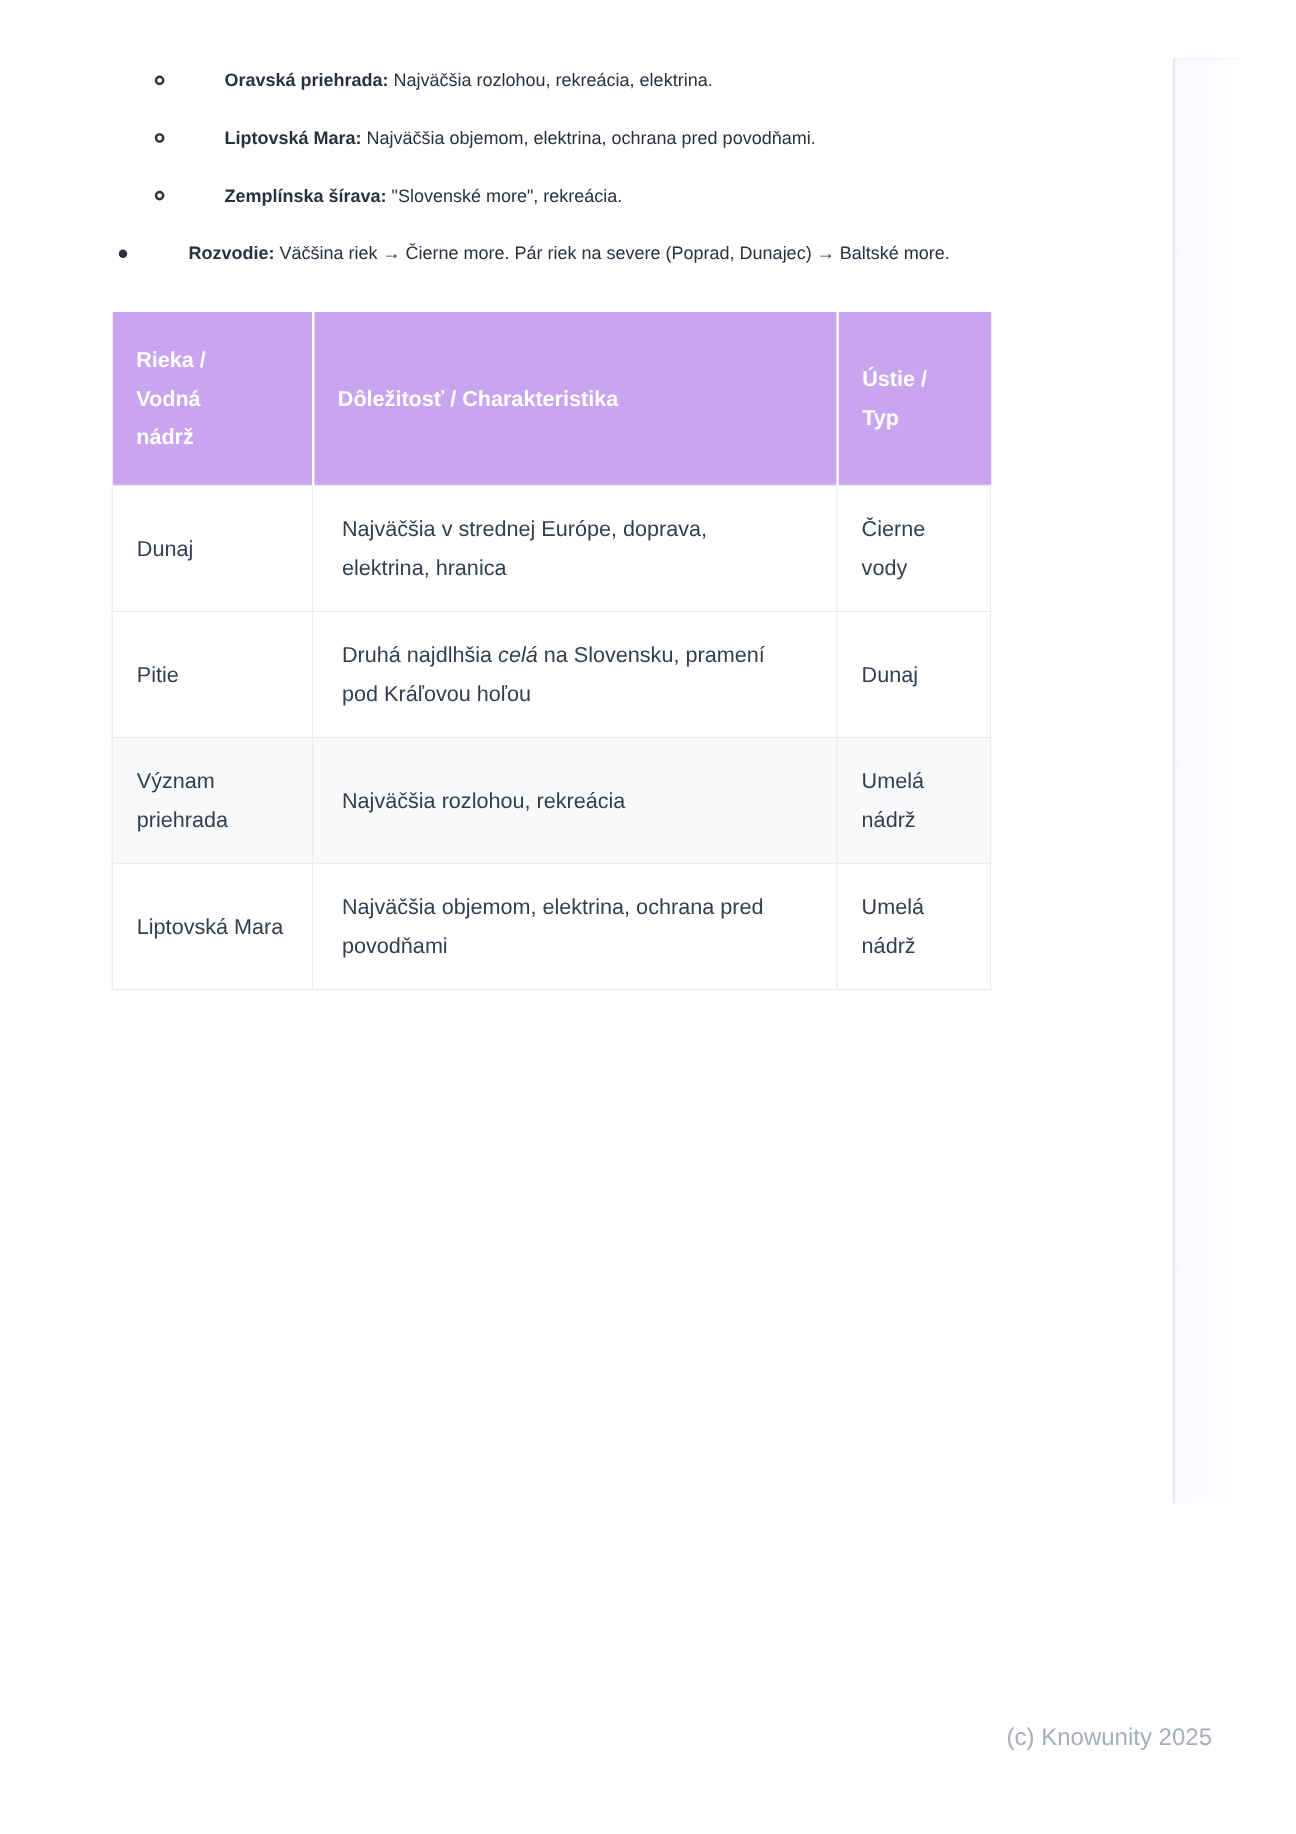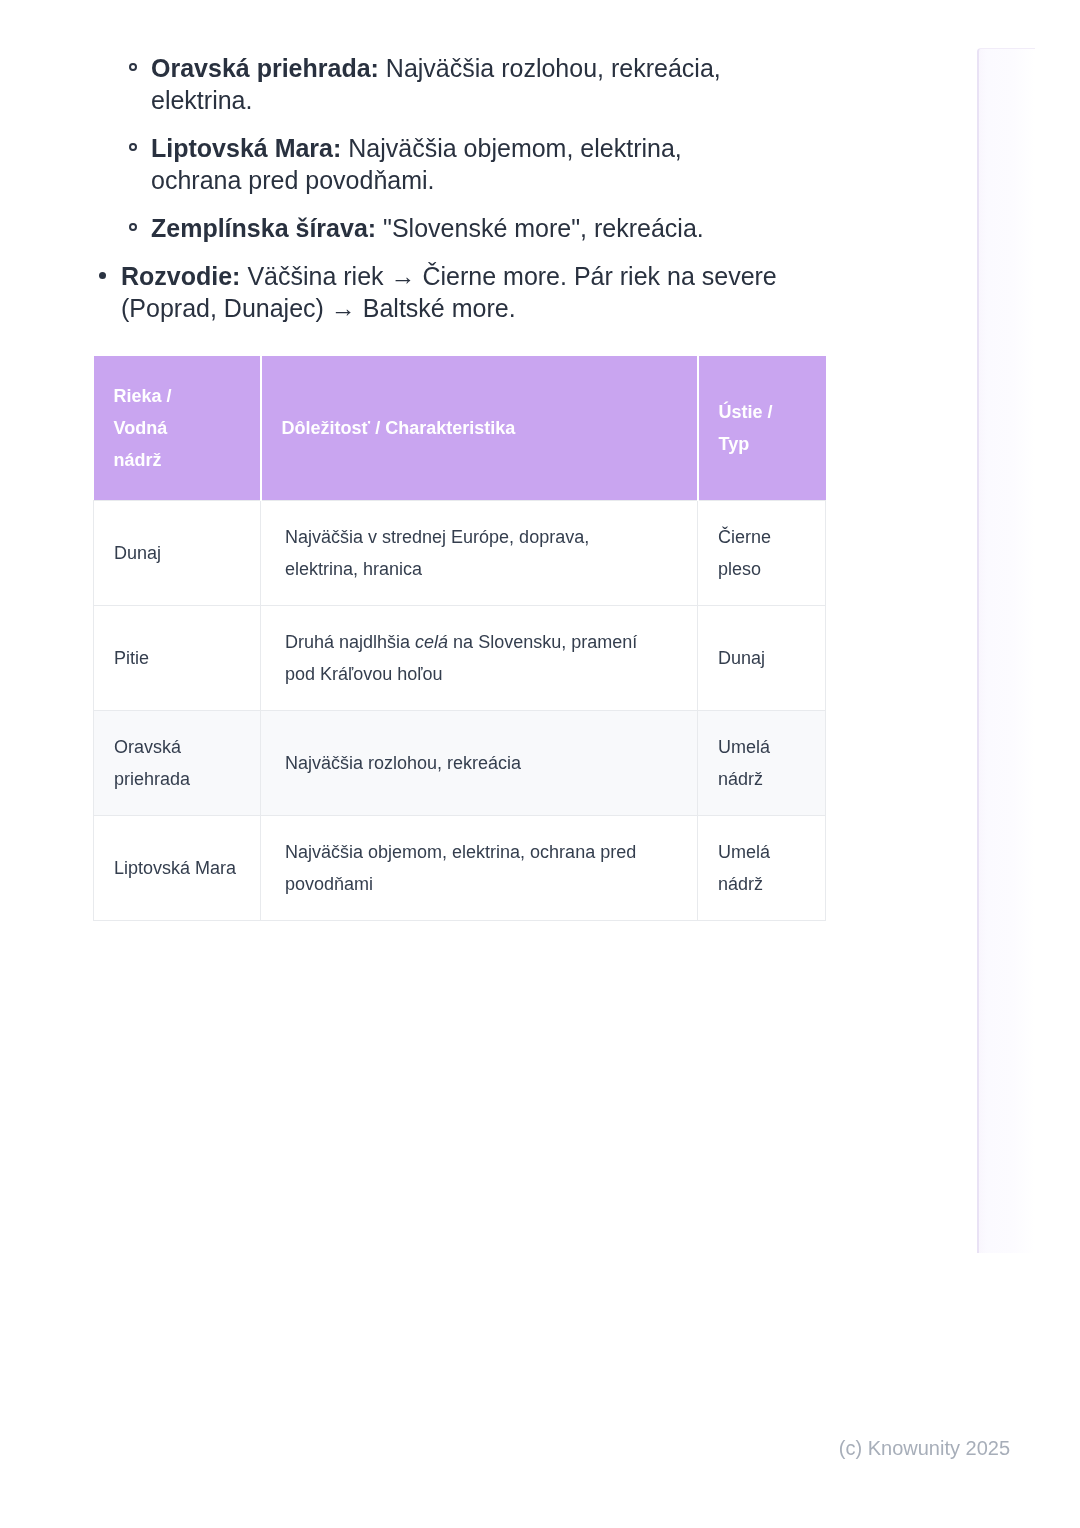--- a/index.html
+++ b/index.html
@@ -18,23 +18,24 @@
     position: absolute;
     top: 52px;
     left: 93px;
     width: 735px;
   }
 
   
   .bullet {
     display: flex;
     align-items: flex-start;
-    font-size: 25px;
+    font-size: 15px;
     line-height: 32px;
     margin-bottom: 16px;
+    gap: 36px;
   }
   .bullet.sub { margin-left: 36px; }
   .bullet.main { margin-left: 6px; margin-bottom: 14px; }
   .bullet.main.group-start { margin-top: 24px; }
 
   .marker-col {
     flex: 0 0 22px;
     display: flex;
     justify-content: flex-start;
   }
@@ -172,29 +173,29 @@
           </th>
         <th>
             <div class="hdr-narrow-3">Ústie / Typ</div>
           </th>
       </tr>
     </thead>
     <tbody>
         <tr>
           <td>Dunaj</td>
           <td><span>Najväčšia v strednej Európe, doprava, elektrina, hranica</span></td>
-          <td>Čierne pleso</td>
+          <td>Čierne vody</td>
         </tr>
         <tr>
           <td>Pitie</td>
           <td><span>Druhá najdlhšia </span><em>celá</em><span> na Slovensku, pramení pod Kráľovou hoľou</span></td>
           <td>Dunaj</td>
         </tr>
         <tr class="alt">
-          <td>Oravská priehrada</td>
+          <td>Význam priehrada</td>
           <td><span>Najväčšia rozlohou, rekreácia</span></td>
           <td>Umelá nádrž</td>
         </tr>
         <tr>
           <td>Liptovská Mara</td>
           <td><span>Najväčšia objemom, elektrina, ochrana pred povodňami</span></td>
           <td>Umelá nádrž</td>
         </tr>
       </tbody>
   </table>

